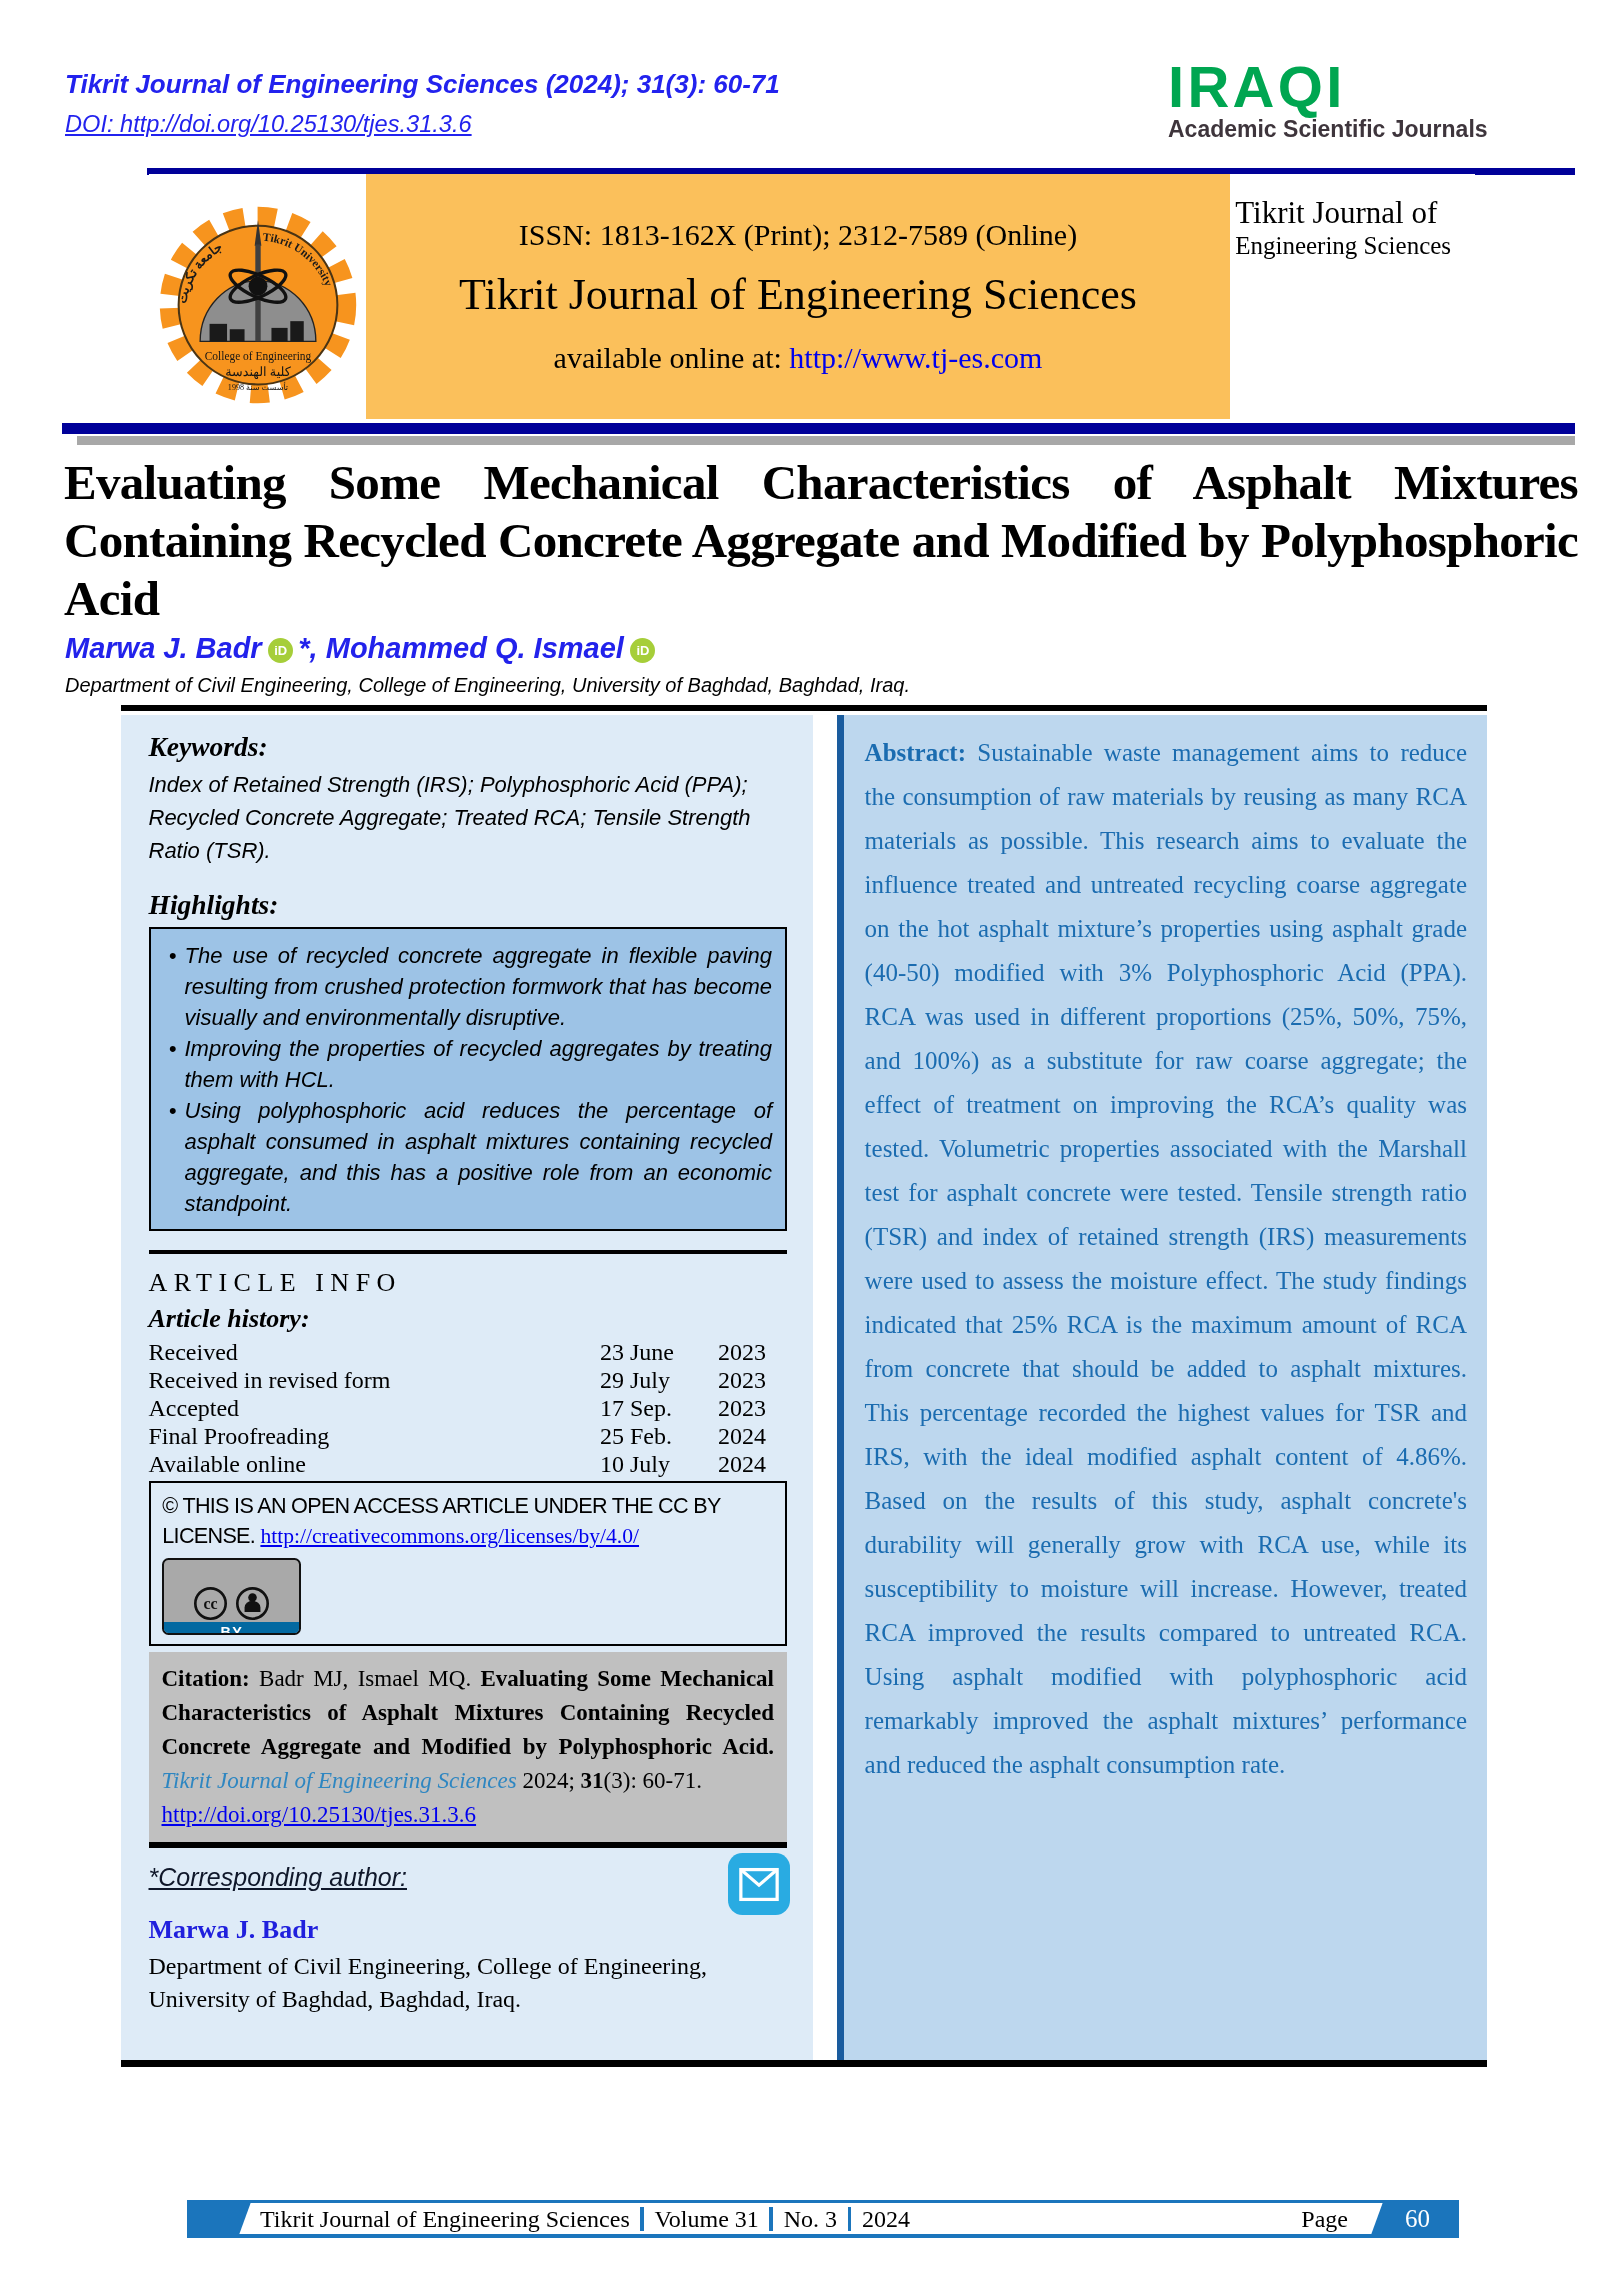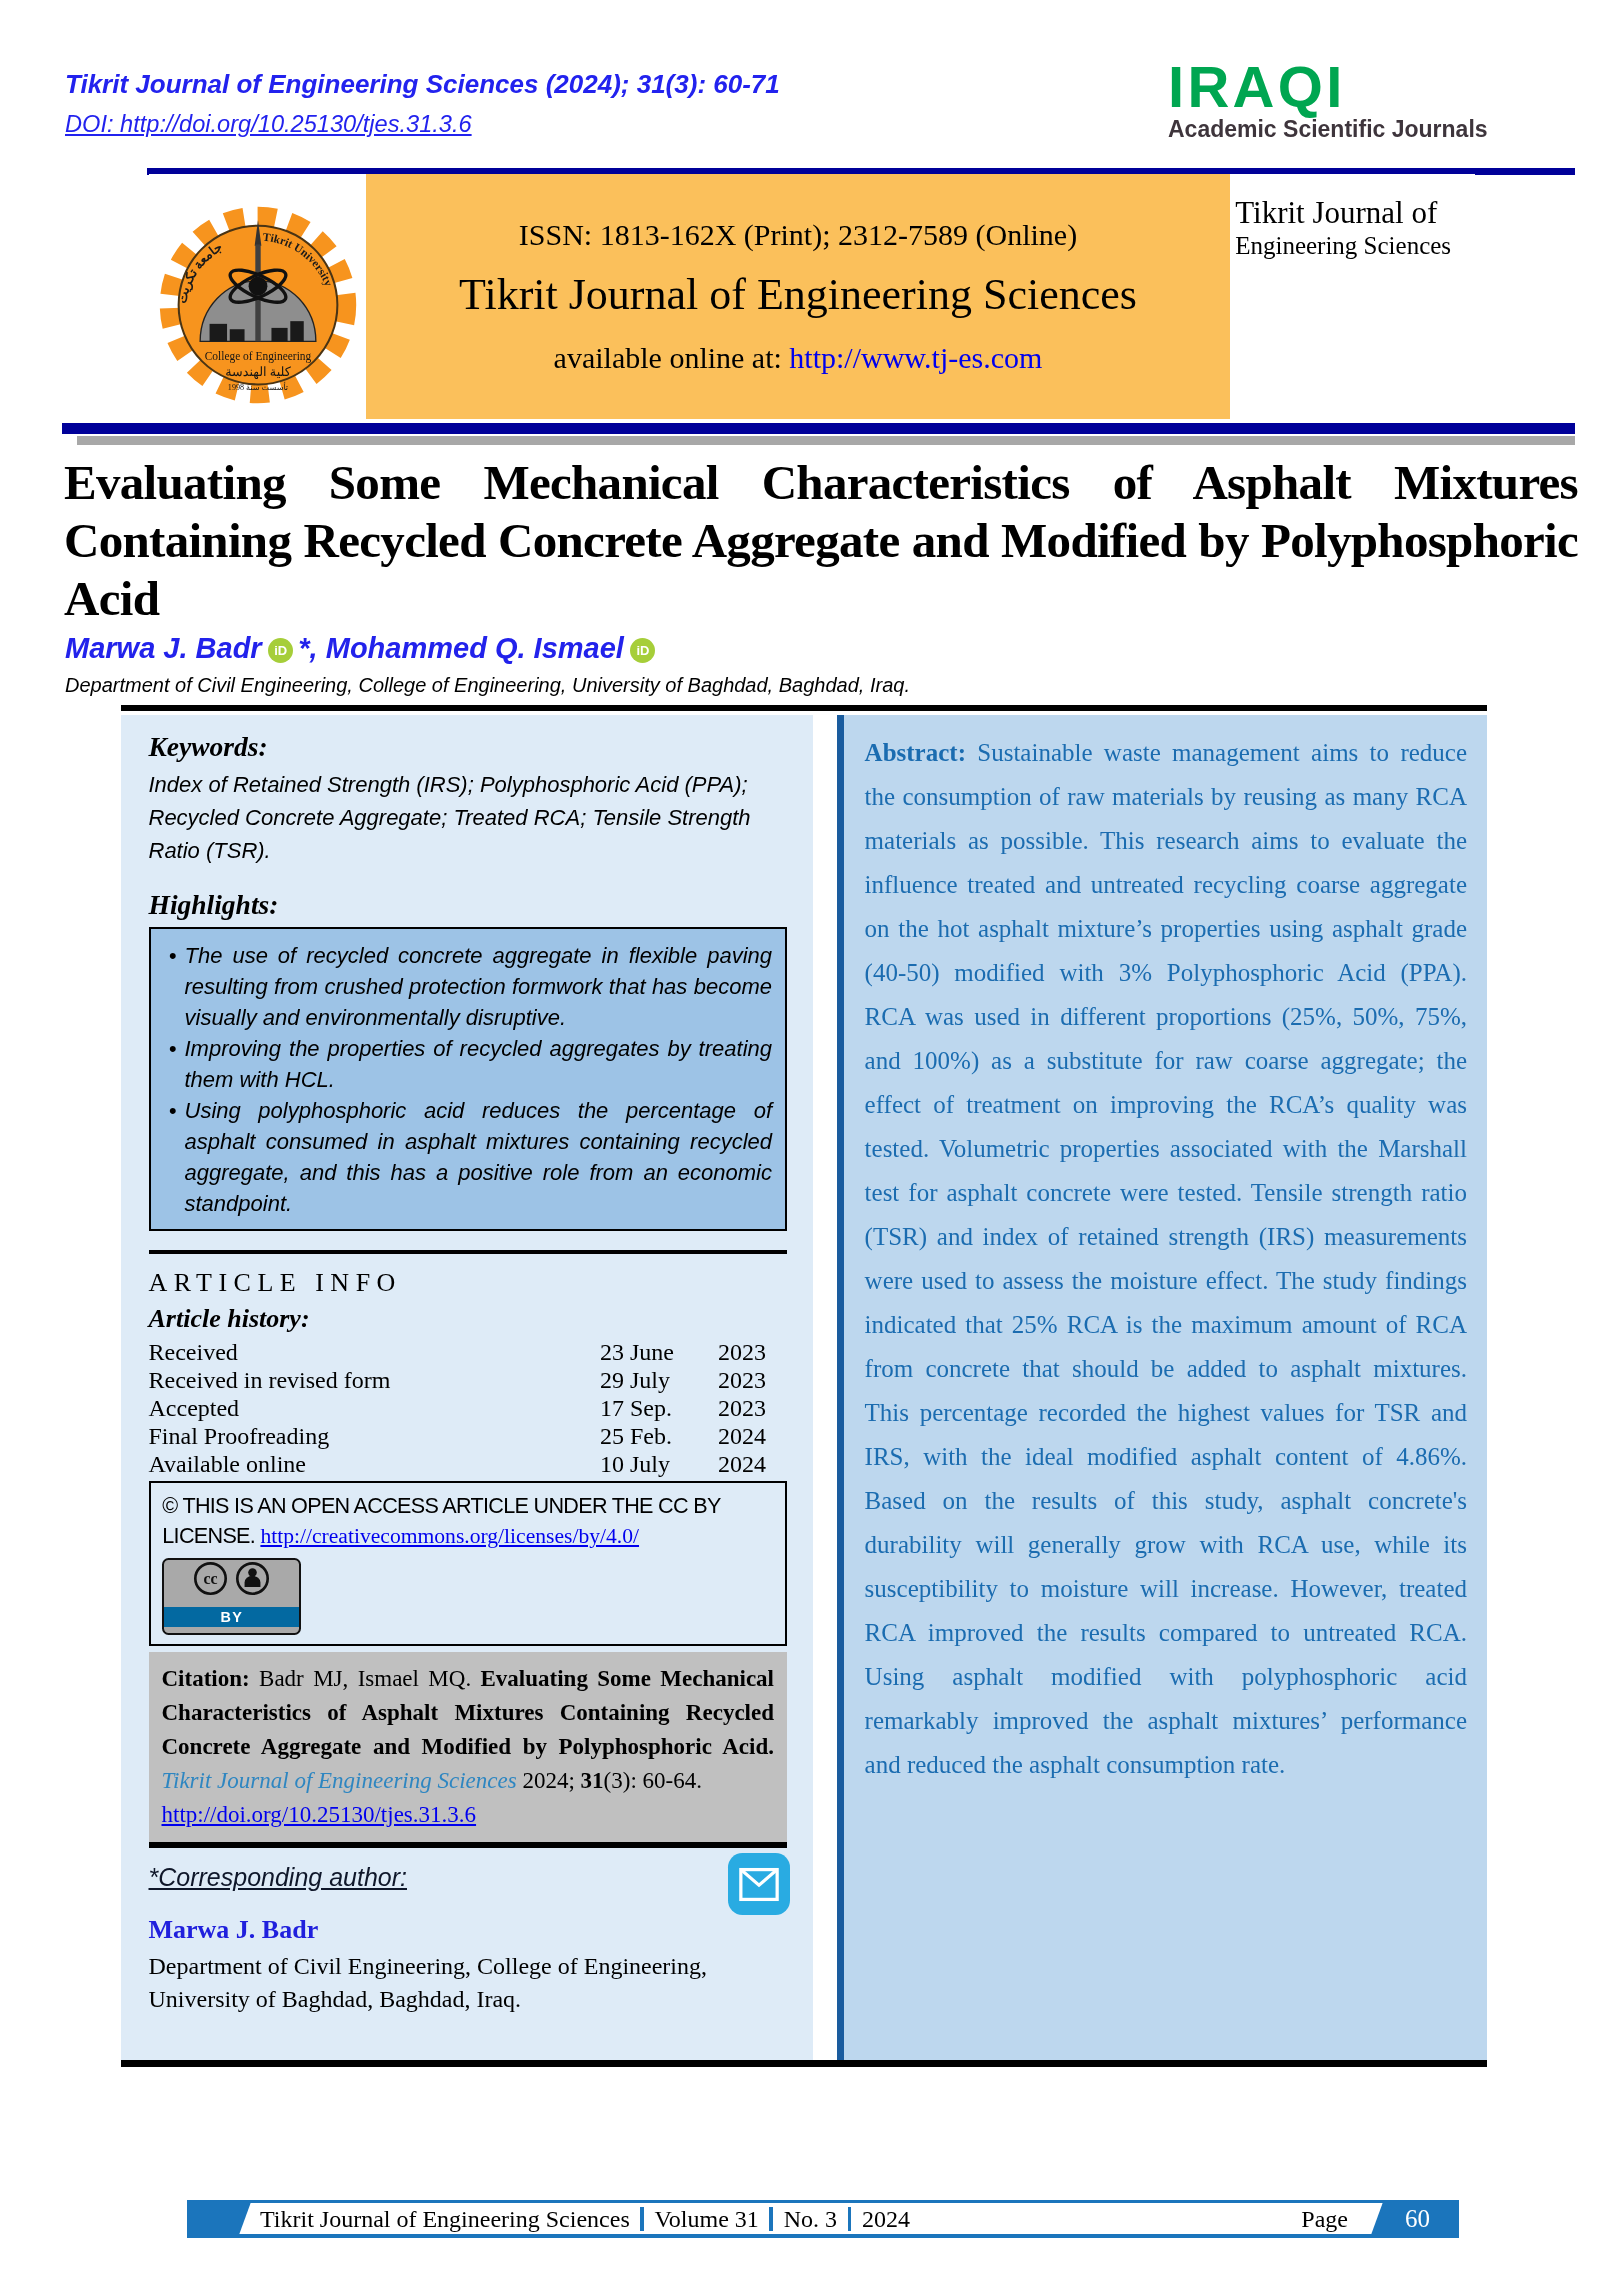--- a/index.html
+++ b/index.html
@@ -66,21 +66,21 @@
   #mid-rule{margin-top:18.3px;height:3.9px;background:#000}
   #ai-head{margin-top:14.4px;font-size:26px;letter-spacing:6.5px}
   #ah-head{margin-top:6.5px;font-weight:bold;font-style:italic;font-size:26px}
   #history{margin-top:3.9px}
   .hist-row{display:grid;grid-template-columns:1fr 118px 69px;font-size:24px;line-height:28px}
   #oa-box{margin-top:3px;border:2.6px solid #000;padding:7.9px 11.8px 9.2px}
   #oa-text{font-family:"Liberation Sans",sans-serif;font-size:21.6px;line-height:30px;letter-spacing:-0.7px}
   #oa-link{font-family:"Liberation Serif",serif;letter-spacing:0}
   .badge{margin-top:6.5px;width:139px;height:77px;background:#A9A9A9;border:2px solid #111;
          border-radius:6.5px;overflow:hidden}
-  .badge-icons{height:47px;display:flex;align-items:flex-start;justify-content:center;gap:5px}
+  .badge-icons{height:62px;display:flex;align-items:flex-end;justify-content:center;gap:5px}
   .badge-strip{height:20px;background:#0369a1;color:#fff;text-align:center;
                font:bold 14.4px/20px "Liberation Sans",sans-serif;letter-spacing:1.3px}
   #cite-box{margin-top:6.5px;background:#C0C0C0;border-bottom:6.5px solid #000;
             padding:9.2px 13px 10.5px;font-size:23px;line-height:34px;text-align:justify}
   .cite-label{font-weight:bold}
   .cite-journal{font-style:italic;color:#2E86C1}
   .cite-doi{color:#0000EE;text-decoration:underline;cursor:pointer}
   #corr-row{margin-top:14.4px;position:relative}
   #corr-head{font-family:"Liberation Sans",sans-serif;font-style:italic;font-weight:normal;
              font-size:25px;color:#0f172a;text-decoration:underline}
@@ -226,21 +226,21 @@
             <circle cx="28" cy="28" r="23" fill="none" stroke="#111" stroke-width="4"></circle>
             <circle cx="28" cy="19" r="6.5" fill="#111"></circle>
             <path d="M16,41 v-7 a12,10 0 0 1 24,0 v7" fill="#111"></path>
           </svg>
         </div>
         <div class="badge-strip">BY</div>
       </div>
     </div>
 
     <div id="cite-box">
-      <span class="cite-label">Citation: </span><span>Badr MJ, Ismael MQ. </span><b>Evaluating Some Mechanical Characteristics of Asphalt Mixtures Containing Recycled Concrete Aggregate and Modified by Polyphosphoric Acid. </b><span class="cite-journal">Tikrit Journal of Engineering Sciences </span><span>2024; </span><b>31</b><span>(3): 60-64. </span>
+      <span class="cite-label">Citation: </span><span>Badr MJ, Ismael MQ. </span><b>Evaluating Some Mechanical Characteristics of Asphalt Mixtures Containing Recycled Concrete Aggregate and Modified by Polyphosphoric Acid. </b><span class="cite-journal">Tikrit Journal of Engineering Sciences </span><span>2024; </span><b>31</b><span>(3): 60-71. </span>
       <div><span class="cite-doi">http://doi.org/10.25130/tjes.31.3.6</span></div>
     </div>
 
     <div id="corr-row">
       <span id="corr-head">*Corresponding author:</span>
       <span id="email-icon">
         <svg width="42" height="35" viewBox="0 0 64 54">
           <rect x="4" y="4" width="56" height="46" fill="none" stroke="#fff" stroke-width="5"></rect>
           <path d="M4,4 L32,28 L60,4" fill="none" stroke="#fff" stroke-width="5"></path>
         </svg>

